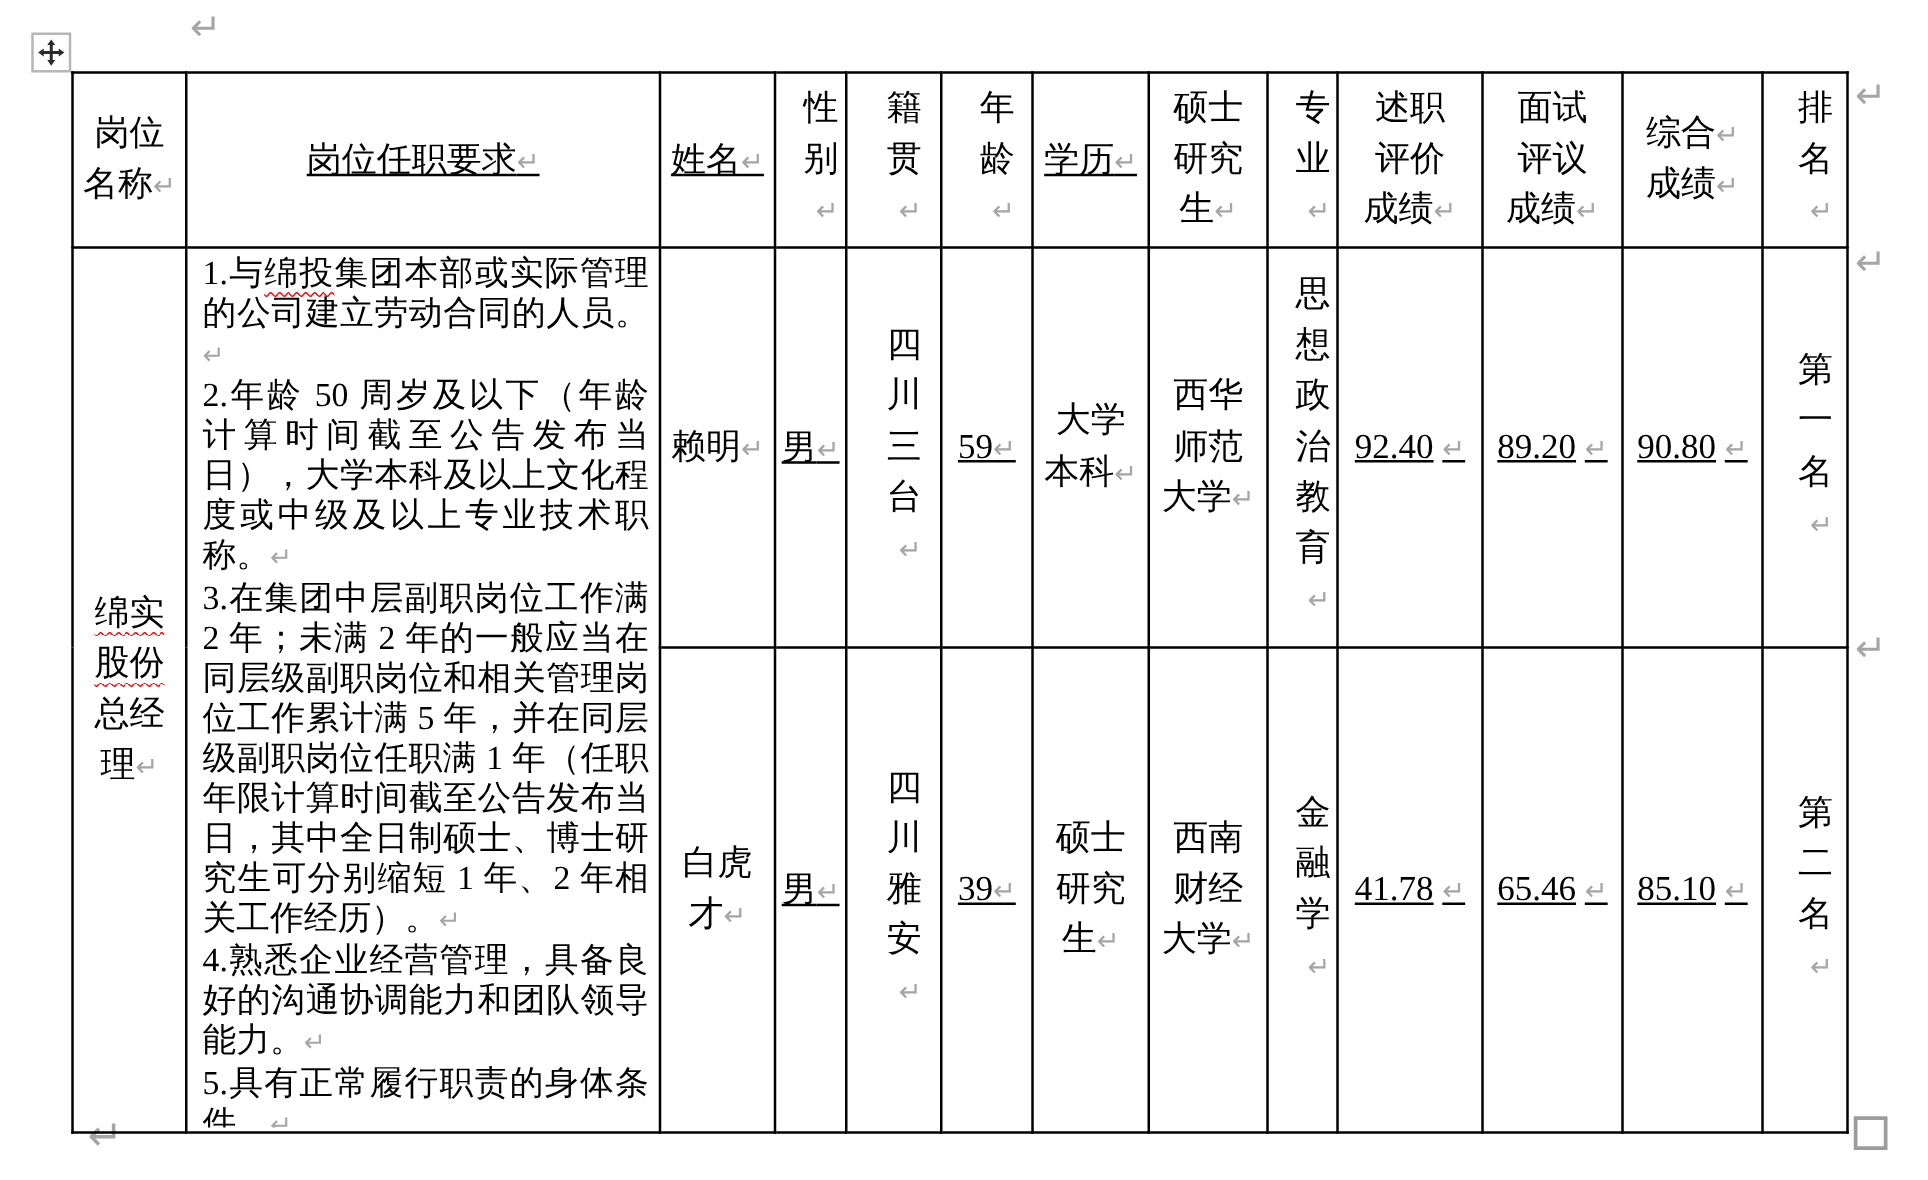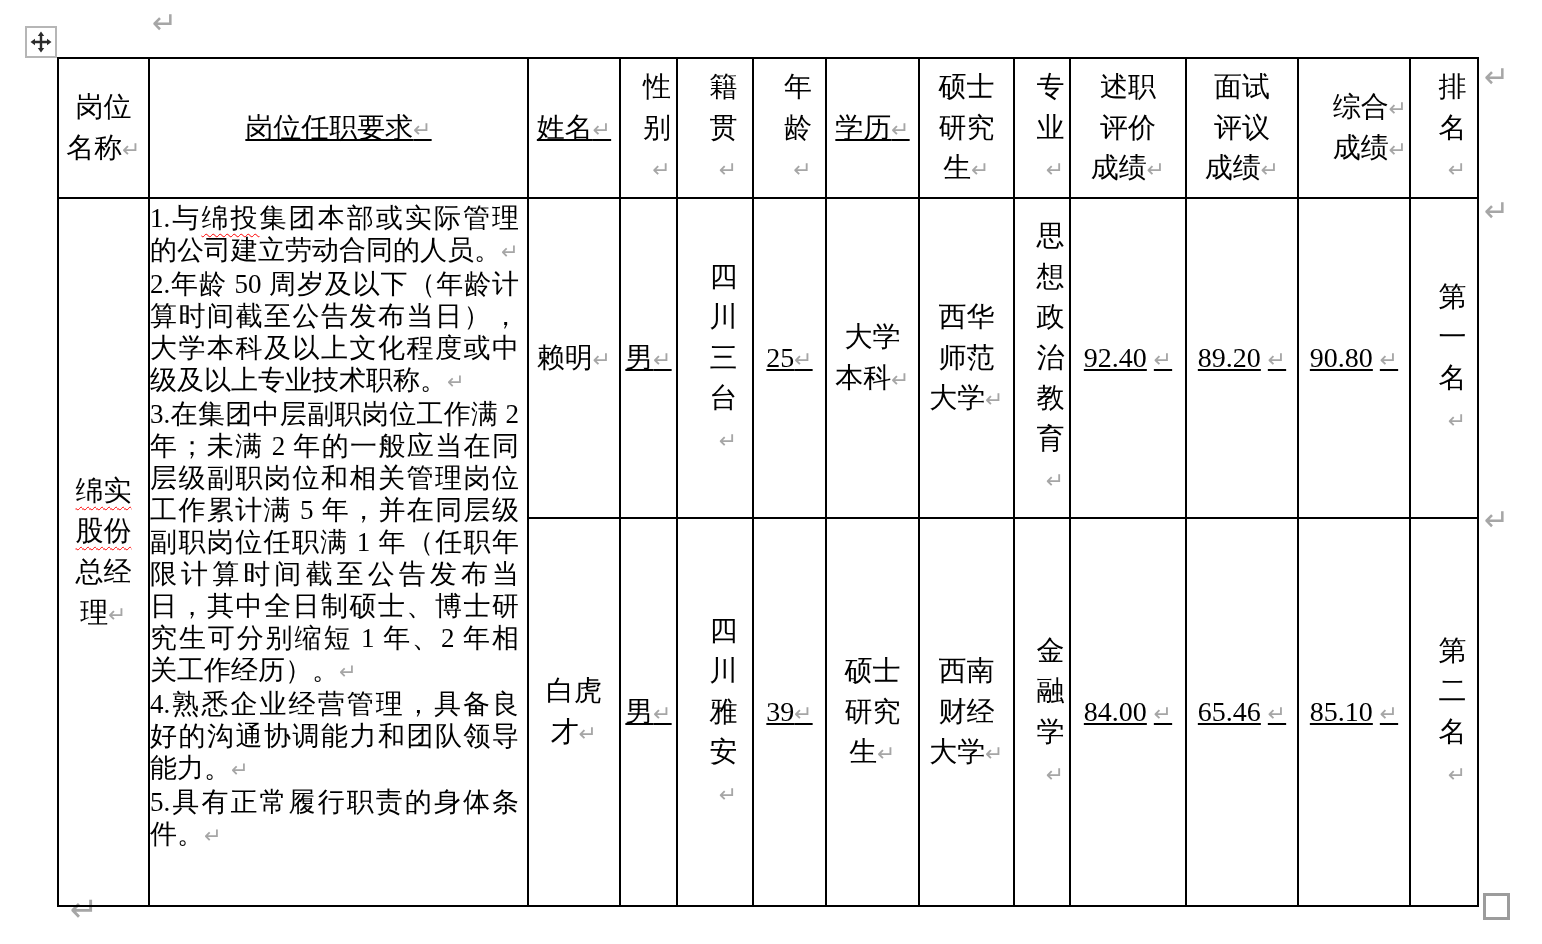--- a/index.html
+++ b/index.html
@@ -29,29 +29,29 @@
   tr.header-row { height:140px; }
   tr.row-1 { height:320px; }
   tr.row-2 { height:388px; }
 
   
   .v1 { display:inline-block; width:1.6em; word-break:break-all;
         line-height:1.45; text-align:right; }
   .v2 { display:inline-block; width:2.72em; word-break:break-all;
         line-height:1.45; text-align:center; }
   .nowrap { white-space:nowrap;text-decoration:underline; }
-  .hstack { line-height:1.45;text-align:right; }
+  .hstack { line-height:1.45; }
 
   
   .pmark { color:#a6a6a6; font-size:0.78em;
            font-family:"DejaVu Sans","Liberation Sans",sans-serif; }
   .gap { margin-left:7px; }
 
   
-  td.req { text-align:justify; vertical-align:top; padding:3px 8px 3px 0; }
+  td.req { text-align:justify; vertical-align:top; padding:3px 8px 3px 12px; }
   .req-inner { font-size:27px; line-height:32px; max-height:700px; overflow:hidden;
                text-align:justify; }
   .req-inner .para { text-align:justify; }
 
   
   .wavy { text-decoration-line:underline; text-decoration-style:wavy;
           text-decoration-color:#ff0000; text-decoration-thickness:1px;
           text-underline-offset:6px; text-decoration-skip-ink:none; }
 </style>
 </head>
@@ -154,21 +154,21 @@
       <td>
         <span class="v2"><span>赖明</span><span class="pmark">↵</span></span>
       </td>
       <td>
         <span class="nowrap"><span>男</span><span class="pmark">↵</span></span>
       </td>
       <td>
         <span class="v1"><span>四川三台</span><span class="pmark">↵</span></span>
       </td>
       <td>
-        <span class="nowrap"><span>25</span><span class="pmark">↵</span></span>
+        <span class="nowrap"><span>59</span><span class="pmark">↵</span></span>
       </td>
       <td>
         <span class="v2"><span>大学本科</span><span class="pmark">↵</span></span>
       </td>
       <td>
         <span class="v2"><span>西华师范大学</span><span class="pmark">↵</span></span>
       </td>
       <td>
         <span class="v1"><span>思想政治教育</span><span class="pmark">↵</span></span>
       </td>
@@ -202,21 +202,21 @@
       <td>
         <span class="v2"><span>硕士研究生</span><span class="pmark">↵</span></span>
       </td>
       <td>
         <span class="v2"><span>西南财经大学</span><span class="pmark">↵</span></span>
       </td>
       <td>
         <span class="v1"><span>金融学</span><span class="pmark">↵</span></span>
       </td>
       <td>
-        <span class="nowrap"><span>84.00</span><span class="pmark gap">↵</span></span>
+        <span class="nowrap"><span>41.78</span><span class="pmark gap">↵</span></span>
       </td>
       <td>
         <span class="nowrap"><span>65.46</span><span class="pmark gap">↵</span></span>
       </td>
       <td>
         <span class="nowrap"><span>85.10</span><span class="pmark gap">↵</span></span>
       </td>
       <td>
         <span class="v1"><span>第二名</span><span class="pmark">↵</span></span>
       </td>

